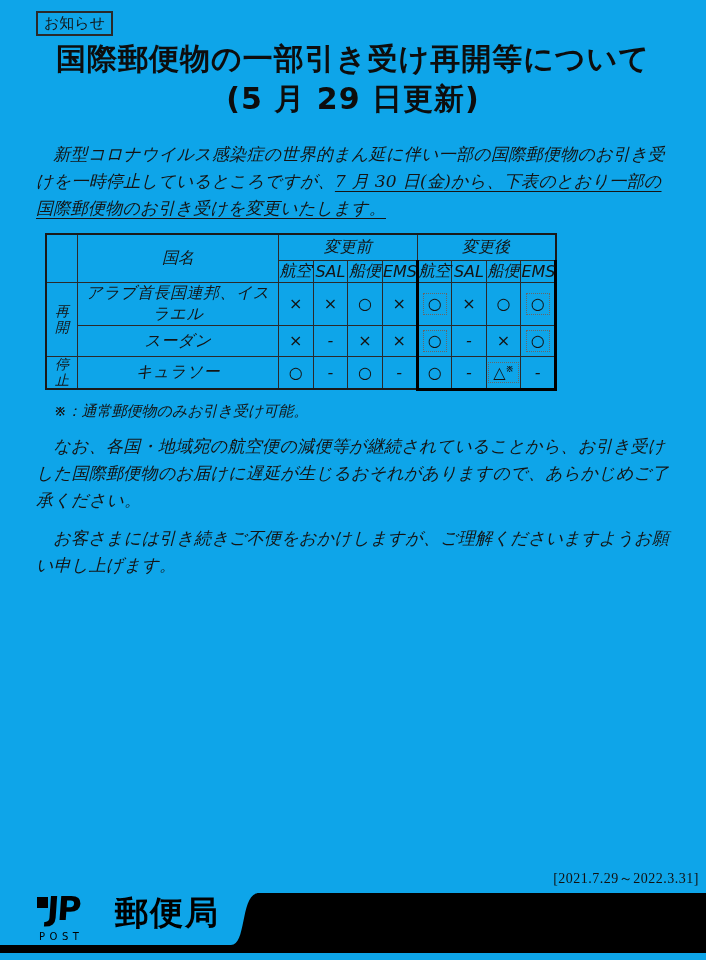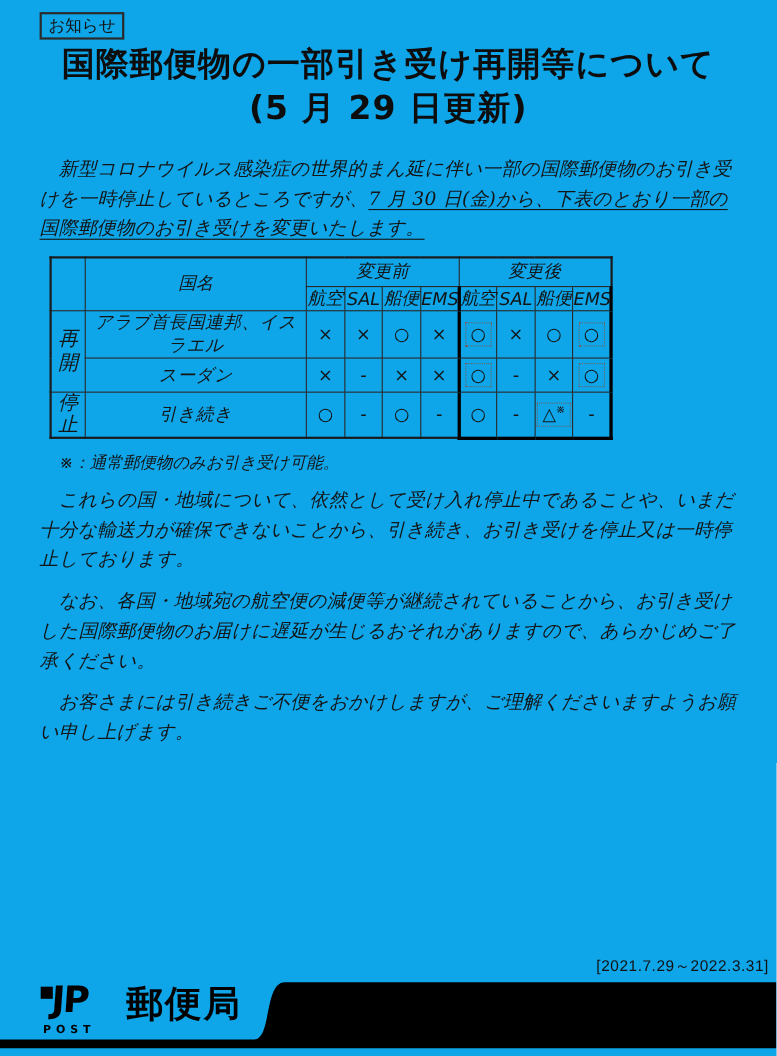--- a/index.html
+++ b/index.html
@@ -55,21 +55,21 @@
     text-align:center;vertical-align:middle;
     padding:0;
   }
   table.svc thead tr.grp-row th{ height:25px; font-size:16px; font-weight:normal;}
   table.svc thead tr.sub-row th{ height:21px; font-size:16px; font-weight:normal;margin-top:40px;}
   table.svc tbody tr{ height:31px; }
   th.c-rowgrp{ width:30px; }
   th.c-country{ width:200px; font-size:16px; font-weight:normal; }
   td.country{ text-align:left; padding-left:9px; font-size:16px; letter-spacing:0.5px;margin-top:45px;}
   th.rowgrp-label{
-    font-size:18px; font-weight:normal;
+    font-size:14px; font-weight:normal;
     line-height:1.12;
     padding:1px 0;
     word-break:break-all;
   }
   th.rowgrp-label span{ display:inline-block; width:1em; }
   td.sym-cell{ font-size:16px; }
   .sym{ display:inline-block; padding:1px 3px; line-height:1.1;}
   .sym.chg{ border:1px dotted #666; padding:1px 4px; }
   .sym sup{ font-size:10px; vertical-align:super; line-height:0;}
   
@@ -80,38 +80,38 @@
   
   .note{
     margin:10px 0 12px 18px;
     font-size:15px;line-height:1.35;
     font-family:"DejaVu Sans","Liberation Sans",sans-serif;
   }
   
   .footer-date{
     position:absolute;top:870px;right:7px;
     font-size:14px;letter-spacing:0.5px;
-    font-family:Liberation Sans, sans-serif;
+    font-family:Liberation Serif, serif;
     color:#111;
   }
   .swoosh{ position:absolute; left:0; top:885px; width:706px; height:72px; }
   .logo{
     position:absolute; left:37px; top:891px;
     display:flex; align-items:center; gap:14px;
     font-family:"DejaVu Sans","Liberation Sans",sans-serif;
   }
   .jp-mark{ position:relative; width:64px; text-align:left; color:#000;}
   .jp-row{ display:flex; align-items:flex-start; }
   .jp-sq{ width:11px;height:11px;background:#000;margin-top:4px;margin-right:-1px; }
   .jp-letters{
     font-weight:900; font-size:33px; line-height:0.95;
     letter-spacing:-2px; transform:skewX(-4deg);
   }
   .jp-post{
-    font-size:10px; font-weight:bold; letter-spacing:4.5px;
+    font-size:10px; font-weight:normal; letter-spacing:4.5px;
     margin-top:7px; padding-left:2px;
   }
   .logo-text{ font-size:33px; font-weight:bold; letter-spacing:2px; color:#000; padding-bottom:8px;}
 </style>
 </head>
 <body>
 
 <div class="page">
 
   <div class="badge">お知らせ</div>
@@ -164,37 +164,36 @@
               <td class="sym-cell"><span class="sym">-</span></td>
               <td class="sym-cell"><span class="sym">×</span></td>
               <td class="sym-cell"><span class="sym">×</span></td>
               <td class="sym-cell a-first"><span class="sym chg">○</span></td>
               <td class="sym-cell"><span class="sym">-</span></td>
               <td class="sym-cell"><span class="sym">×</span></td>
               <td class="sym-cell a-last"><span class="sym chg">○</span></td>
             </tr>
             <tr>
               <th class="c-rowgrp rowgrp-label" rowspan="1"><span>停止</span></th>
-              <td class="country">引き続き</td>
+              <td class="country">キュラソー</td>
               <td class="sym-cell"><span class="sym">○</span></td>
               <td class="sym-cell"><span class="sym">-</span></td>
               <td class="sym-cell"><span class="sym">○</span></td>
               <td class="sym-cell"><span class="sym">-</span></td>
               <td class="sym-cell a-first a-bottom"><span class="sym">○</span></td>
               <td class="sym-cell a-bottom"><span class="sym">-</span></td>
               <td class="sym-cell a-bottom"><span class="sym chg">△<sup>※</sup></span></td>
               <td class="sym-cell a-last a-bottom"><span class="sym">-</span></td>
             </tr>
           </tbody>
       </table>
     </div>
 
     <div class="note">※：通常郵便物のみお引き受け可能。</div>
 
-    <p><span>　これらの国・地域について、依然として受け入れ停止中であることや、いまだ十分な輸送力が確保できないことから、引き続き、お引き受けを停止又は一時停止しております。</span></p>
     <p><span>　なお、各国・地域宛の航空便の減便等が継続されていることから、お引き受けした国際郵便物のお届けに遅延が生じるおそれがありますので、あらかじめご了承ください。</span></p>
     <p><span>　お客さまには引き続きご不便をおかけしますが、ご理解くださいますようお願い申し上げます。</span></p>
 
   </div>
 
   <div class="footer-date">[2021.7.29～2022.3.31]</div>
 
   <svg class="swoosh" viewBox="0 0 706 72" xmlns="http://www.w3.org/2000/svg">
     <path d="M0 60 L231 60 C247 60 240 8 259 8 L706 8 L706 68 L0 68 Z" fill="#000"></path>
   </svg>

